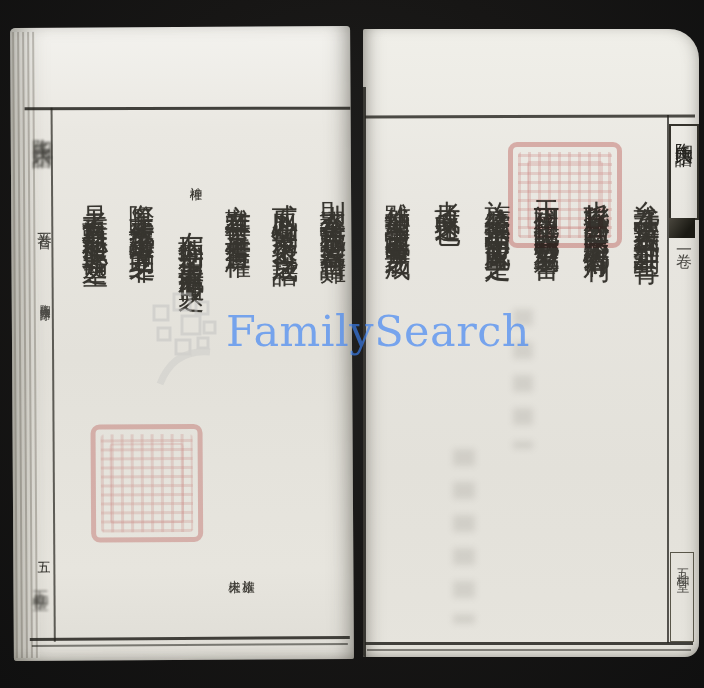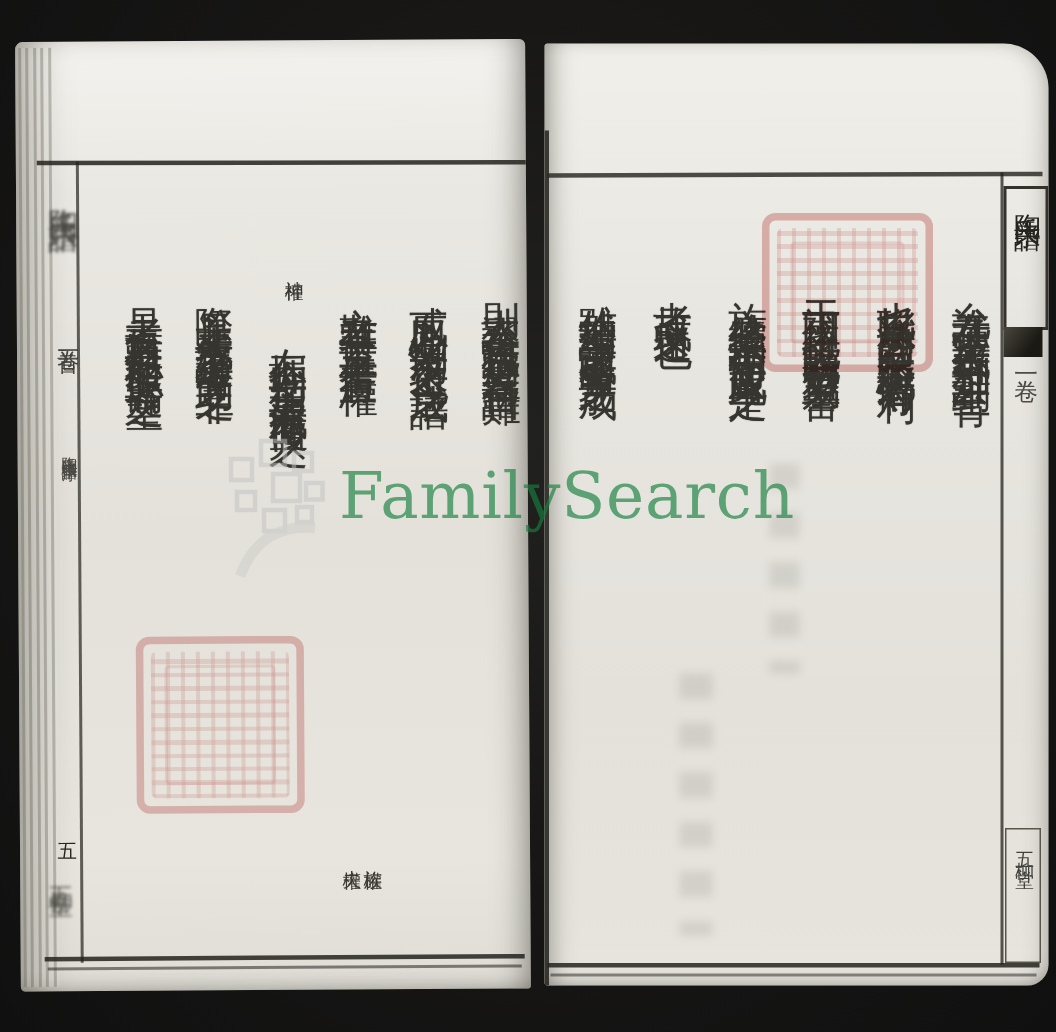--- a/index.html
+++ b/index.html
@@ -53,21 +53,21 @@
   }
   .seal .mesh2{
     position:absolute;inset:14px;border:2px solid rgba(214,120,118,.25);border-radius:3px;
   }
   .ghost{
     position:absolute;opacity:.5;filter:blur(3px);
     background:repeating-linear-gradient(180deg, rgba(95,92,84,.28) 0 17px, transparent 17px 33px);
   }
   .watermark{position:absolute;left:146px;top:292px;width:352px;height:96px;z-index:40;pointer-events:none;}
   .watermark .wm-text{
-    position:absolute;left:80px;top:14px;font-size:43px;color:#15803d;opacity:.65;
+    position:absolute;left:80px;top:14px;font-size:43px;color:#3b82f6;opacity:.65;
     letter-spacing:.5px;font-family:"DejaVu Serif",serif;
   }
   .wedge{position:absolute;background:linear-gradient(125deg,#4a473e 0%,#1a1913 70%);}
   .hall-box{position:absolute;border:1.5px solid #595649;}
   .title-box{position:absolute;border:2px solid #34322b;}
   .blur1{filter:blur(.9px);opacity:.82;}
   .blur2{filter:blur(1.2px);opacity:.7;}
 </style>
 </head>
 <body>

